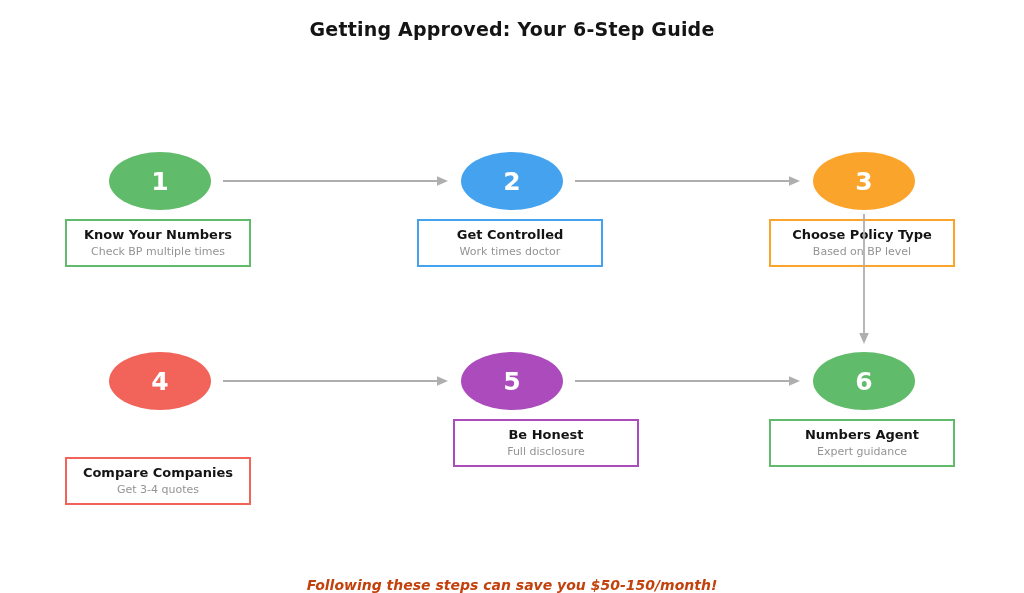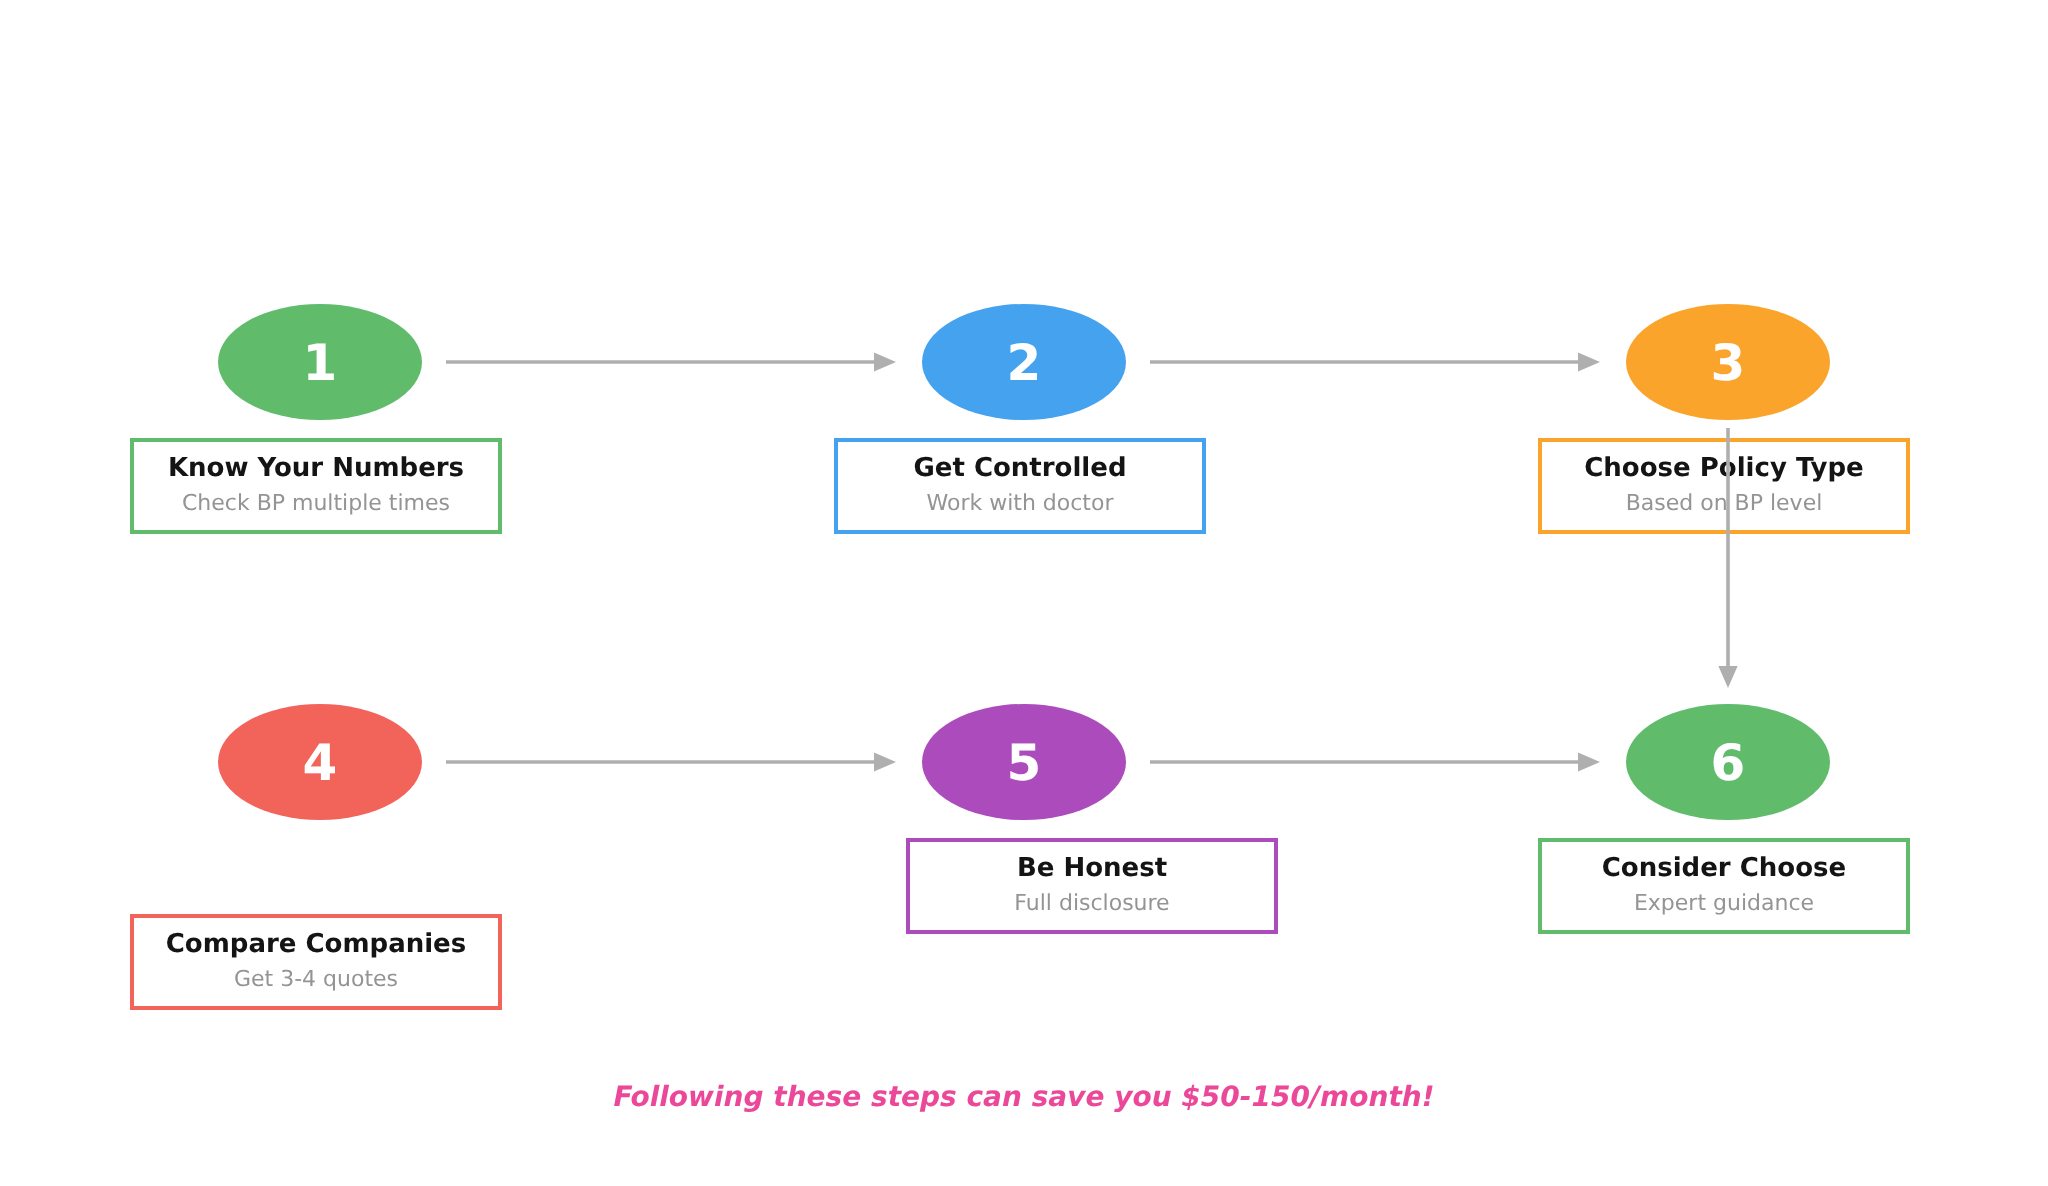--- a/index.html
+++ b/index.html
@@ -96,38 +96,39 @@
     font-weight: bold;
     font-style: italic;
     color: #4CAF50;
   }
 </style>
 </head>
 <body>
 
 <div id="canvas">
 
+  <div class="main-title" style="color: rgb(20, 20, 20);">Getting Approved: Your 6-Step Guide</div>
 
   <div class="step c1 r1">
     <div class="ellipse" style="background-color: rgb(96, 187, 106);">
       <span class="step-number">1</span>
     </div>
     <div class="step-box" style="border-color: rgb(96, 187, 106);">
       <div class="box-title">Know Your Numbers</div>
       <div class="box-subtitle" style="color: rgb(148, 148, 148);">Check BP multiple times</div>
     </div>
   </div>
 
   <div class="step c2 r1">
     <div class="ellipse" style="background-color: rgb(69, 162, 239);">
       <span class="step-number">2</span>
     </div>
     <div class="step-box" style="border-color: rgb(69, 162, 239);">
       <div class="box-title">Get Controlled</div>
-      <div class="box-subtitle" style="color: rgb(148, 148, 148);">Work with doctor</div>
+      <div class="box-subtitle" style="color: rgb(148, 148, 148);">Work times doctor</div>
     </div>
   </div>
 
   <div class="step c3 r1">
     <div class="ellipse" style="background-color: rgb(250, 164, 44);">
       <span class="step-number">3</span>
     </div>
     <div class="step-box" style="border-color: rgb(250, 164, 44);">
       <div class="box-title">Choose Policy Type</div>
       <div class="box-subtitle" style="color: rgb(148, 148, 148);">Based on BP level</div>
@@ -152,21 +153,21 @@
       <div class="box-title">Be Honest</div>
       <div class="box-subtitle" style="color: rgb(148, 148, 148);">Full disclosure</div>
     </div>
   </div>
 
   <div class="step c3 r2">
     <div class="ellipse" style="background-color: rgb(96, 187, 106);">
       <span class="step-number">6</span>
     </div>
     <div class="step-box" style="border-color: rgb(96, 187, 106);">
-      <div class="box-title">Consider Choose</div>
+      <div class="box-title">Numbers Agent</div>
       <div class="box-subtitle" style="color: rgb(148, 148, 148);">Expert guidance</div>
     </div>
   </div>
 
   <svg class="arrow-layer" width="1024" height="593" viewBox="0 0 1024 593">
     <g style="stroke: rgb(175, 175, 175); fill: rgb(175, 175, 175);">
 
       <line class="arrow-line" x1="223" y1="181" x2="437" y2="181" fill="none"></line>
       <path d="M448,181 L437,176.2 L437,185.8 Z" stroke="none"></path>
 
@@ -177,15 +178,15 @@
       <path d="M864,344 L859.2,333 L868.8,333 Z" stroke="none"></path>
 
       <line class="arrow-line" x1="223" y1="381" x2="437" y2="381" fill="none"></line>
       <path d="M448,381 L437,376.2 L437,385.8 Z" stroke="none"></path>
 
       <line class="arrow-line" x1="575" y1="381" x2="789" y2="381" fill="none"></line>
       <path d="M800,381 L789,376.2 L789,385.8 Z" stroke="none"></path>
     </g>
   </svg>
 
-  <div class="caption" style="color: #ec4899;">Following these steps can save you $50-150/month!</div>
+  <div class="caption" style="color: #c2410c; margin-top: 36px;">Following these steps can save you $50-150/month!</div>
 
 </div>
 
 </body></html>

